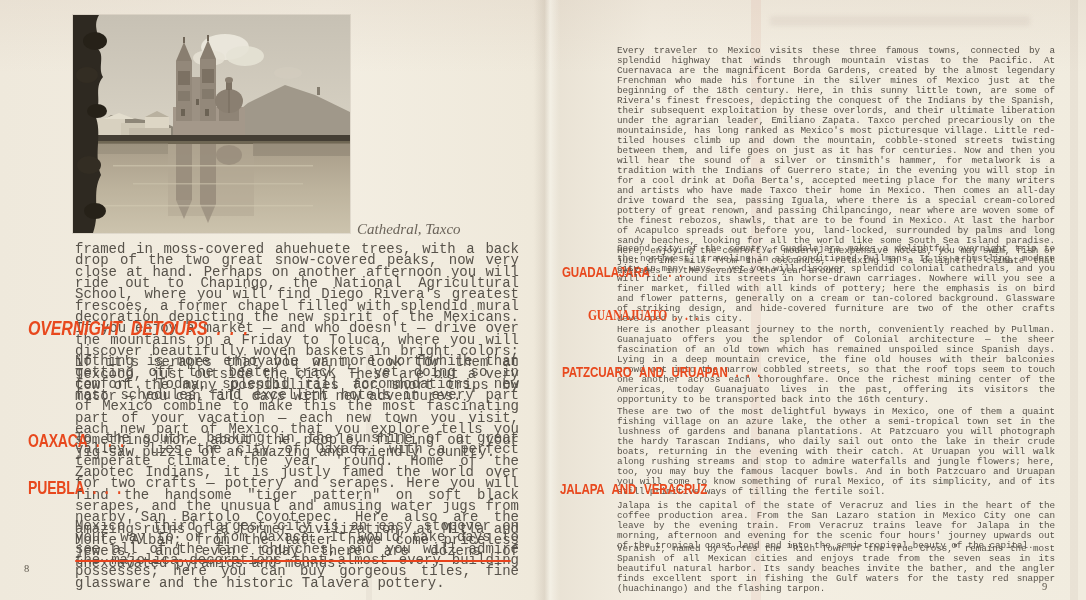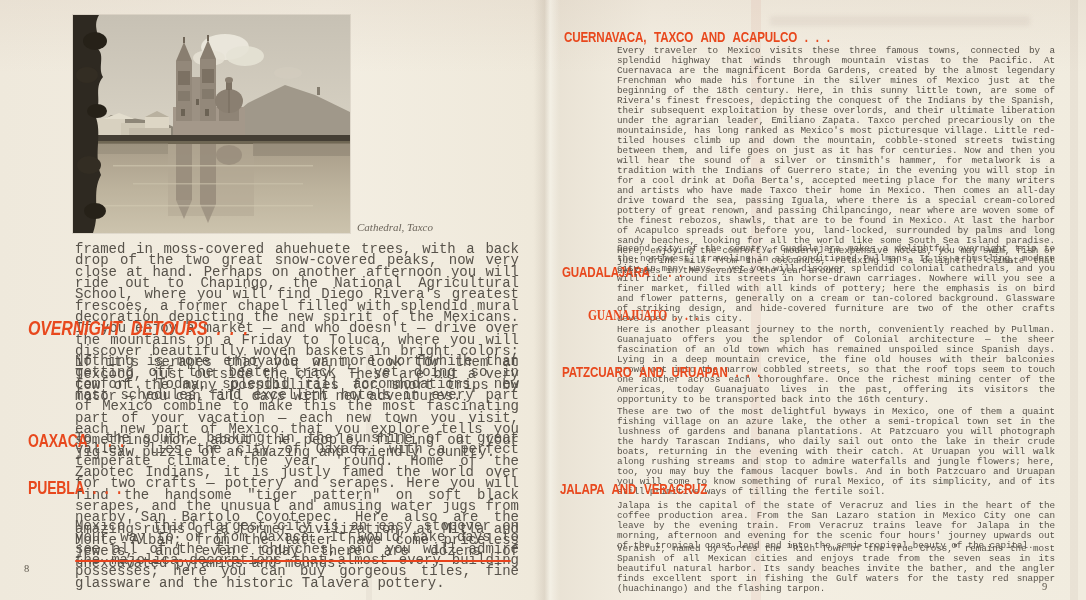--- a/index.html
+++ b/index.html
@@ -29,21 +29,21 @@
     word-spacing:6px;letter-spacing:-0.2px;}
   .hL1{font-size:20px;}
   .hL2{font-size:17.5px;}
   .hR{font-size:14.5px;}
 
   
   .para{position:absolute;text-align:justify;font-family:Liberation Mono, monospace;}
   .pL{width:444px;font-size:14px;line-height:11.35px;}
   .pR{width:438px;font-size:9.3px;line-height:10.0px;letter-spacing:-0.1px;}
 
-  .caption{position:absolute;left:357px;top:221px;font-style:italic;font-size:11px;color:#6b645a;text-align:center;}
+  .caption{position:absolute;left:357px;top:221px;font-style:italic;font-size:15px;color:#6b645a;text-align:center;}
   .rule{position:absolute;left:75px;top:560px;width:436px;height:2px;background:#e8431c;border-radius:1px;}
   .pageno{position:absolute;font-size:10.5px;color:#5d574c;}
   .pn8{left:24px;top:563px;}
   .pn9{left:1042px;top:581px;}
 
   .photo{position:absolute;left:73px;top:15px;width:277px;height:218px;
     box-shadow:0 0 0 1px rgba(120,110,95,0.15);}
 </style>
 </head>
 <body>
@@ -150,23 +150,20 @@
   <div class="para pL" style="left:75px;top:433px;">To the south, basking in the sunshine of a great valley, lies the city of Oaxaca, with a perfect temperate climate the year 'round.  Home of the Zapotec Indians, it is justly famed the world over for two crafts — pottery and serapes.  Here you will find the handsome "tiger pattern" on soft black serapes, and the unusual and amusing water jugs from nearby San Bartolo Coyotepec.  Here also are the amazing ruins of a former civilization, at Mitla and Monte Alban; from the latter have come priceless jewels, and even today there are dozens of unexcavated pyramids and mounds.</div>
 
   <div class="heading" style="left:28px;top:480px;">
     <span class="hL2">PUEBLA . . .</span>
   </div>
   <div class="para pL" style="left:75px;top:521px;">Mexico's third largest city is an easy stopover on your way to or from Oaxaca.  It would take days to see all of the fine churches, and you will admire the majolica decorations that almost every building possesses; here you can buy gorgeous tiles, fine glassware and the historic Talavera pottery.</div>
 
   <div class="rule"></div>
   <div class="pageno pn8">8</div>
 
-  <div class="heading" style="left:564px;top:29px;">
-    <span class="hR">CUERNAVACA,  TAXCO  AND  ACAPULCO . . .</span>
-  </div>
   <div class="para pR" style="left:617px;top:46px;">Every traveler to Mexico visits these three famous towns, connected by a splendid highway that winds through mountain vistas to the Pacific.  At Cuernavaca are the magnificent Borda Gardens, created by the almost legendary Frenchman who made his fortune in the silver mines of Mexico just at the beginning of the 18th century.  Here, in this sunny little town, are some of Rivera's finest frescoes, depicting the conquest of the Indians by the Spanish, their subsequent exploitation by these overlords, and their ultimate liberation under the agrarian leader, Emiliano Zapata.  Taxco perched precariously on the mountainside, has long ranked as Mexico's most picturesque village.  Little red-tiled houses climb up and down the mountain, cobble-stoned streets twisting between them, and life goes on just as it has for centuries.  Now and then you will hear the sound of a silver or tinsmith's hammer, for metalwork is a tradition with the Indians of Guerrero state; in the evening you will stop in for a cool drink at Doña Berta's, accepted meeting place for the many writers and artists who have made Taxco their home in Mexico.  Then comes an all-day drive toward the sea, passing Iguala, where there is a special cream-colored pottery of great renown, and passing Chilpancingo, near where are woven some of the finest rebozos, shawls, that are to be found in Mexico.  At last the harbor of Acapulco spreads out before you, land-locked, surrounded by palms and long sandy beaches, looking for all the world like some South Sea Island paradise.  Here, enjoying the comfort of modern, inexpensive hotels, you may swim, fish or just drink milk from the cocoanuts, relaxing in a delightful climate that averages in the seventies the year around.</div>
 
   <div class="heading" style="left:562px;top:226px;margin-top:38px;">
     <span class="hR">GUADALAJARA . . .</span>
   </div>
   <div class="para pR" style="left:617px;top:244px;">Second city of the country, Guadalajara makes a delightful overnight trip to the northwest, traveling in air-conditioned Pullmans.  It is a bustling, modern city in many ways — yet you will discover splendid colonial cathedrals, and you will ride around its streets in horse-drawn carriages.  Nowhere will you see a finer market, filled with all kinds of pottery; here the emphasis is on bird and flower patterns, generally on a cream or tan-colored background.  Glassware of striking design, and hide-covered furniture are two of the other crafts developed by this city.</div>
 
   <div class="heading" style="left:588px;top:307px;font-family:Liberation Serif, serif;">
     <span class="hR">GUANAJUATO . . .</span>
   </div>

